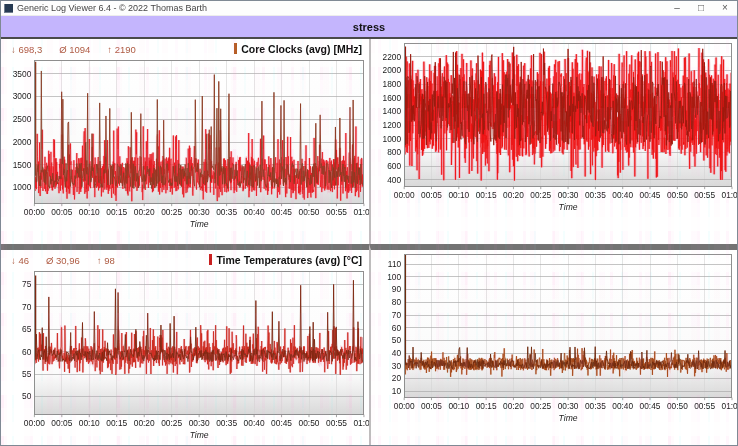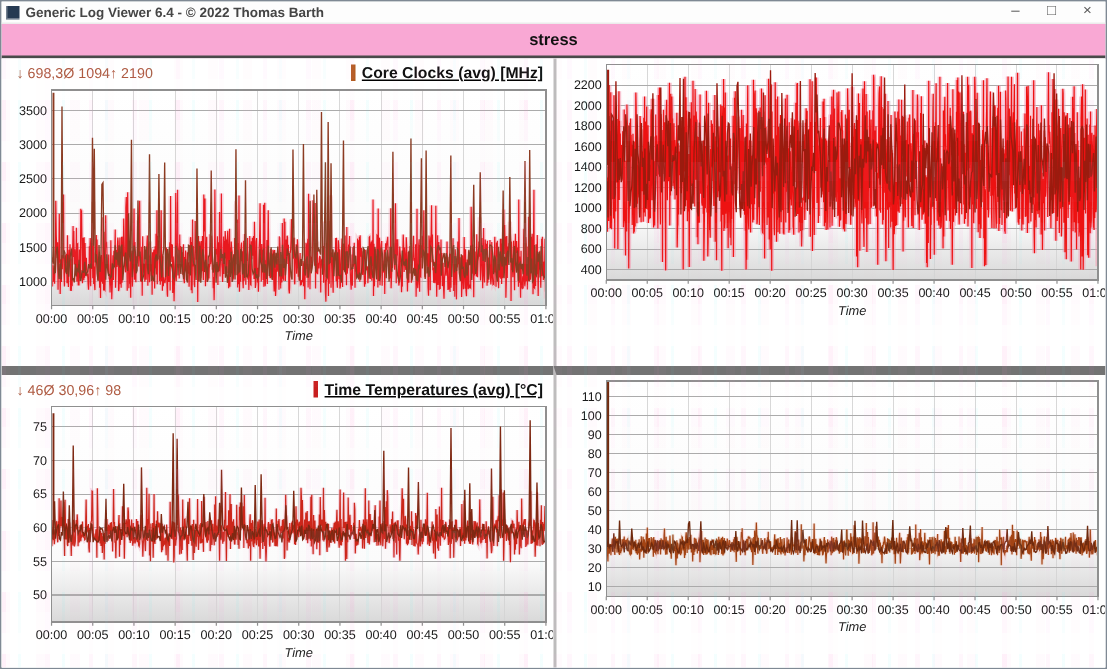--- a/index.html
+++ b/index.html
@@ -5,41 +5,41 @@
   * { margin:0; padding:0; box-sizing:border-box; }
   body { font-family:"Liberation Sans", sans-serif; background:#cfcfcf; }
   .window { width:738px; height:446px; background:#fff; border:1px solid #7f8994;
             display:flex; flex-direction:column; overflow:hidden; position:relative; }
 
   
   .titlebar { height:15px; flex:0 0 15px; display:flex; align-items:center;
               background:#fdfdfd; border-bottom:1px solid #ececec; padding-left:3px; }
   .appicon { width:9px; height:9px; background:#263a52; flex:0 0 9px; margin-right:4px;
              box-shadow:inset 1px -1px 0 rgba(255,255,255,.35); }
-  .apptitle { font-size:9px; color:#454545; white-space:nowrap;font-weight:bold; }
+  .apptitle { font-size:9px; color:#454545; white-space:nowrap; }
   .controls { margin-left:auto; display:flex; align-items:center; gap:0; }
   .controls span { width:24px; text-align:center; font-size:10px; color:#5a5a5a;
                    line-height:14px; cursor:default; }
 
   
-  .tabbar { height:23px; flex:0 0 23px; background:#f9a8d4; display:flex;
+  .tabbar { height:23px; flex:0 0 23px; background:#c4b5fd; display:flex;
             align-items:center; justify-content:center; border-bottom:2px solid #4a4a4a; }
   .tab { font-size:11px; font-weight:bold; color:#111; }
 
   
   .grid { flex:1 1 auto; display:grid; grid-template-columns:1fr 1fr;
           grid-template-rows:1fr 1fr; background:#fff; position:relative; }
   .panel { display:flex; flex-direction:column; overflow:hidden; background:#fff; }
   .panel:nth-child(2), .panel:nth-child(4) { border-left:2px solid #bdbdbd; }
   .panel:nth-child(3), .panel:nth-child(4) { border-top:6px solid #737373; }
 
   .phead { height:17px; flex:0 0 17px; display:flex; align-items:center;
            padding:3px 7px 0 10px; }
-  .stats { display:flex; font-size:9.5px; color:#AE5A41; white-space:nowrap; }
-  .ptitle-wrap { margin-left:auto; display:flex; align-items:flex-start; gap:4px;text-decoration:underline; }
+  .stats { display:flex; gap:17px; font-size:9.5px; color:#AE5A41; white-space:nowrap; }
+  .ptitle-wrap { margin-left:auto; display:flex; align-items:flex-start; gap:4px; }
   .accent { width:3px; height:11px; flex:0 0 3px; }
   .ptitle { font-size:10.5px; font-weight:bold; color:#101010; white-space:nowrap; }
 
   .chart { flex:0 0 182px; height:182px; }
   .chart svg { display:block; width:100%; height:182px; }
   svg text { font-family:"Liberation Sans", sans-serif; }
 
   
   .artifacts { position:absolute; inset:0; pointer-events:none; opacity:.85;
     background:

